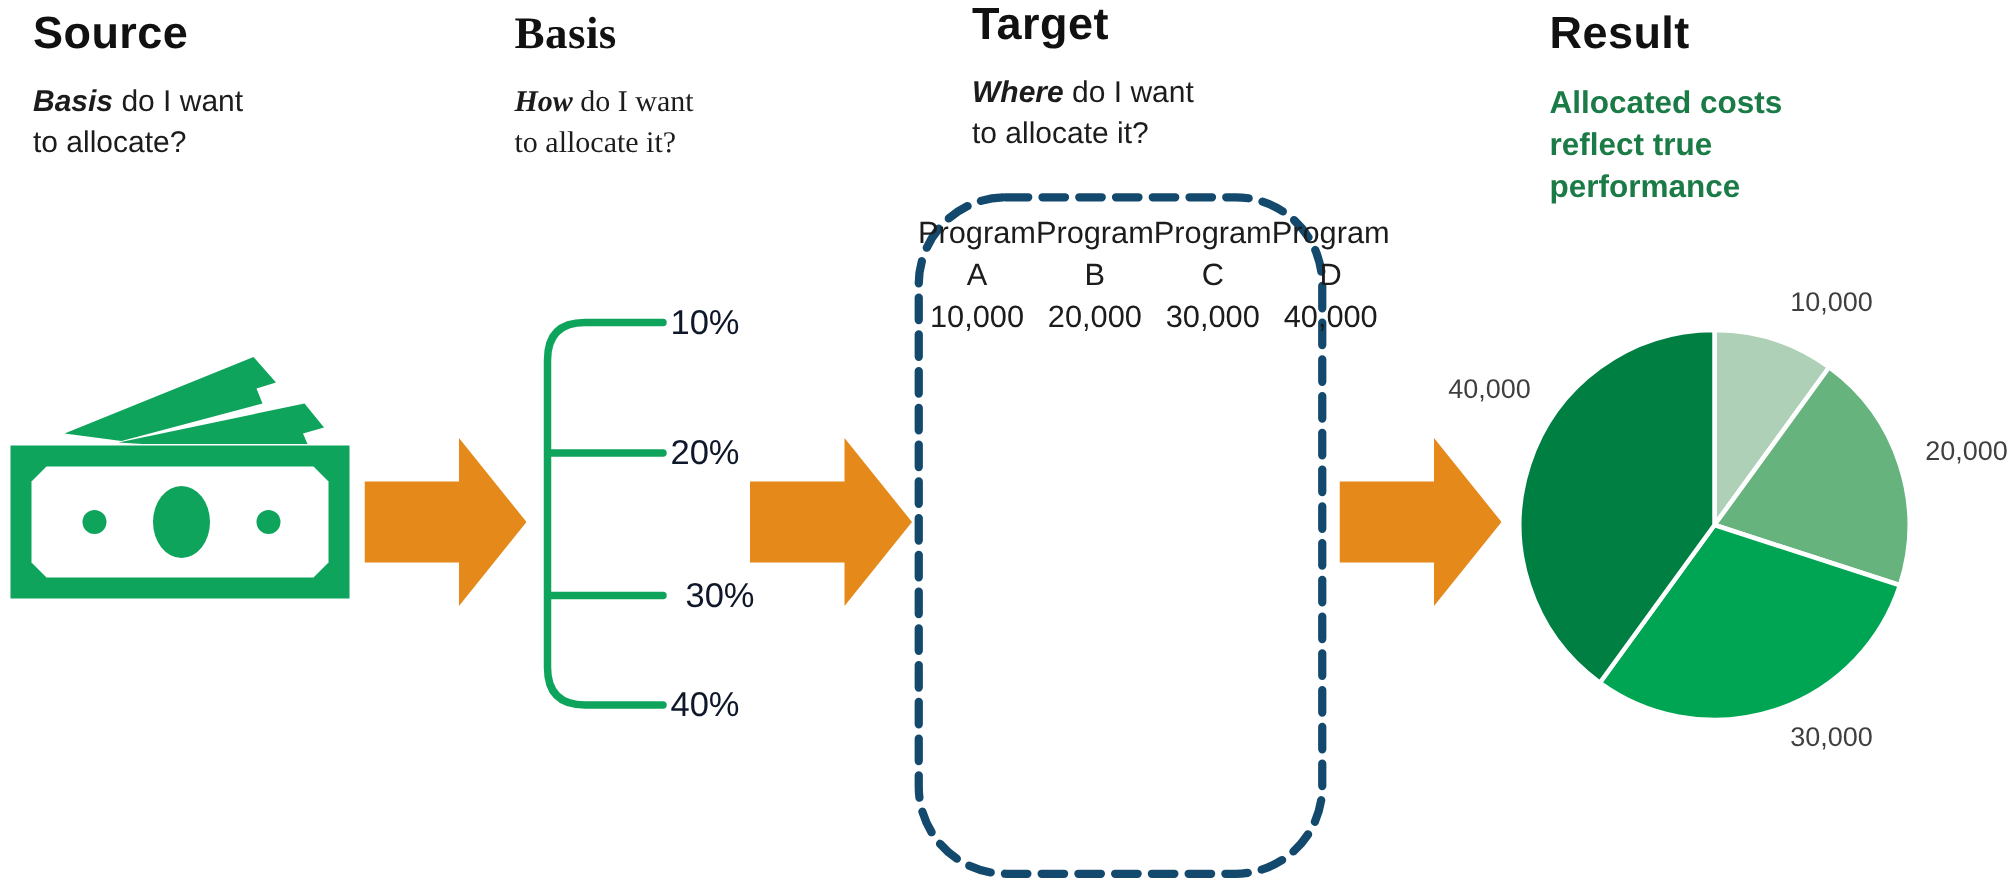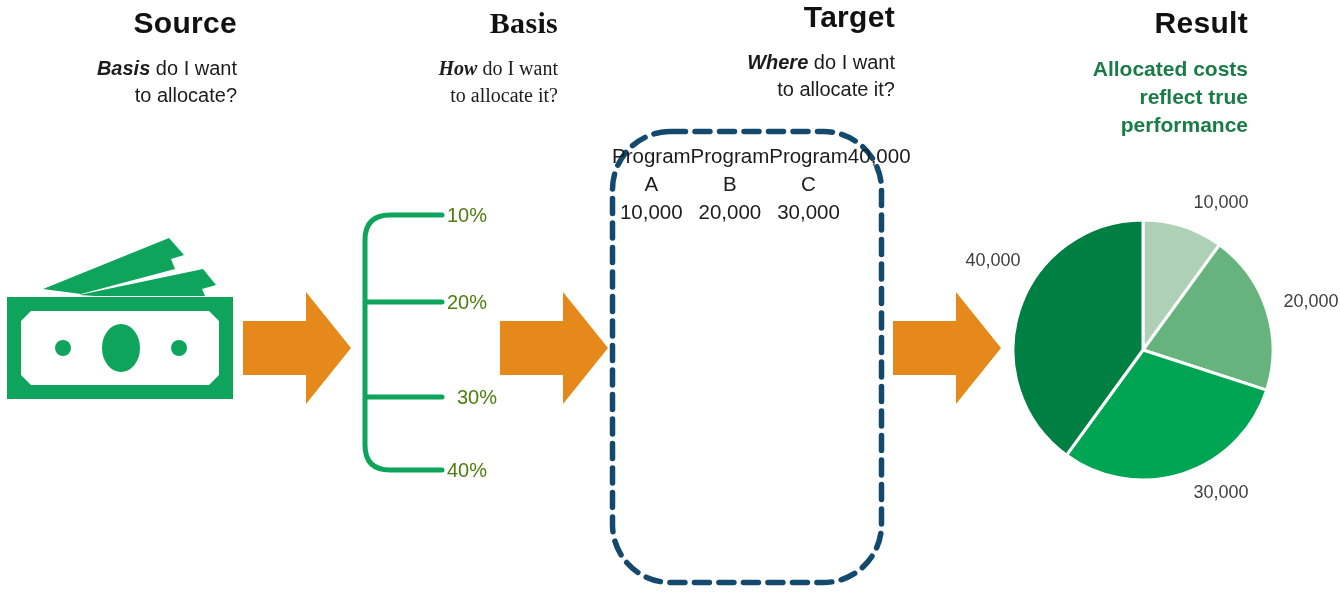--- a/index.html
+++ b/index.html
@@ -1,28 +1,28 @@
 <!DOCTYPE html>
 <html><head>
 <meta charset="utf-8">
 <style>
   html,body{margin:0;padding:0;background:#ffffff;}
   #canvas{
     position:relative;width:1340px;height:592px;overflow:hidden;
     font-family:"Liberation Sans",sans-serif;background:#ffffff;
   }
-  .col-header{position:absolute;text-align:right;width:215px;}
+  .col-header{position:absolute;text-align:left;width:215px;}
   .col-title{font-size:30px;font-weight:800;color:#111111;letter-spacing:.3px;}
   .question{margin-top:15px;font-size:20px;line-height:27px;color:#1c1c1c;}
   .emph{font-weight:700;font-style:italic;}
   .result-sub{margin-top:15px;font-size:21px;line-height:28px;font-weight:700;color:#1B7B46;}
   .abs{position:absolute;}
   .pct-label{
     position:absolute;left:447px;transform:translateY(-50%);
-    font-size:20px;color:#4d7c0f;white-space:nowrap;
+    font-size:23px;color:#0f172a;white-space:nowrap;
   }
   #program-list{
     position:absolute;left:612px;top:142px;width:268px;height:428px;
     display:flex;justify-content:space-between;
     text-align:center;font-size:20.5px;line-height:28px;color:#1c1c1c;
   }
   .pie-label{
     position:absolute;transform:translate(-50%,-50%);
     font-size:18px;color:#3F3F3F;white-space:nowrap;
   }
@@ -45,21 +45,21 @@
   </div>
 
   <div class="col-header" style="left:343px;top:6px;font-family:Liberation Serif, serif;">
     <div class="col-title">Basis</div>
     <div class="question">
       <span class="emph">How</span><span> do I want</span>
       <br><span>to allocate it?</span>
     </div>
   </div>
 
-  <div class="col-header" style="left:680px;top:0px;">
+  <div class="col-header" style="left:648px;top:0px;">
     <div class="col-title">Target</div>
     <div class="question">
       <span class="emph">Where</span><span> do I want</span>
       <br><span>to allocate it?</span>
     </div>
   </div>
 
   <div class="col-header" style="left:1033px;top:6px;">
     <div class="col-title">Result</div>
     <div class="result-sub">
@@ -105,20 +105,21 @@
     </div>
     <div>
       <div>Program B</div>
       <div>20,000</div>
     </div>
     <div>
       <div>Program C</div>
       <div>30,000</div>
     </div>
     <div>
+      <div>Program D</div>
       <div>40,000</div>
     </div>
   </div>
 
   <svg class="abs" style="left:893px;top:292px;" width="108" height="112" viewBox="0 0 108 112" aria-hidden="true">
     <polygon points="0,29 63,29 63,0 108,56 63,112 63,83 0,83" fill="#E58A1A"></polygon>
   </svg>
 
   <svg id="pie-svg" class="abs" style="left:1010px;top:217px;" width="266" height="266" viewBox="0 0 266 266" aria-hidden="true">
       <path d="M 133 133 L 133 3 A 130 130 0 0 1 209.41208279802152 27.827790731256826 Z" fill="#ADD0B6" stroke="#FFFFFF" stroke-width="3" stroke-linejoin="round"></path>

